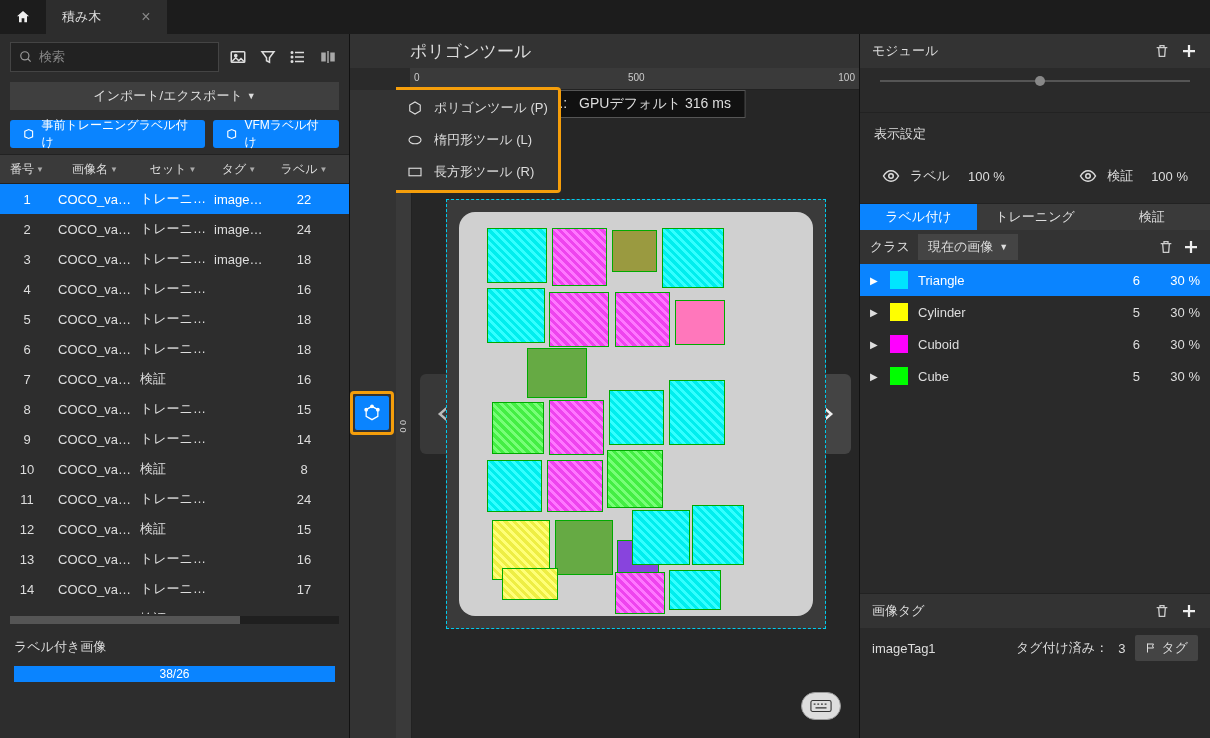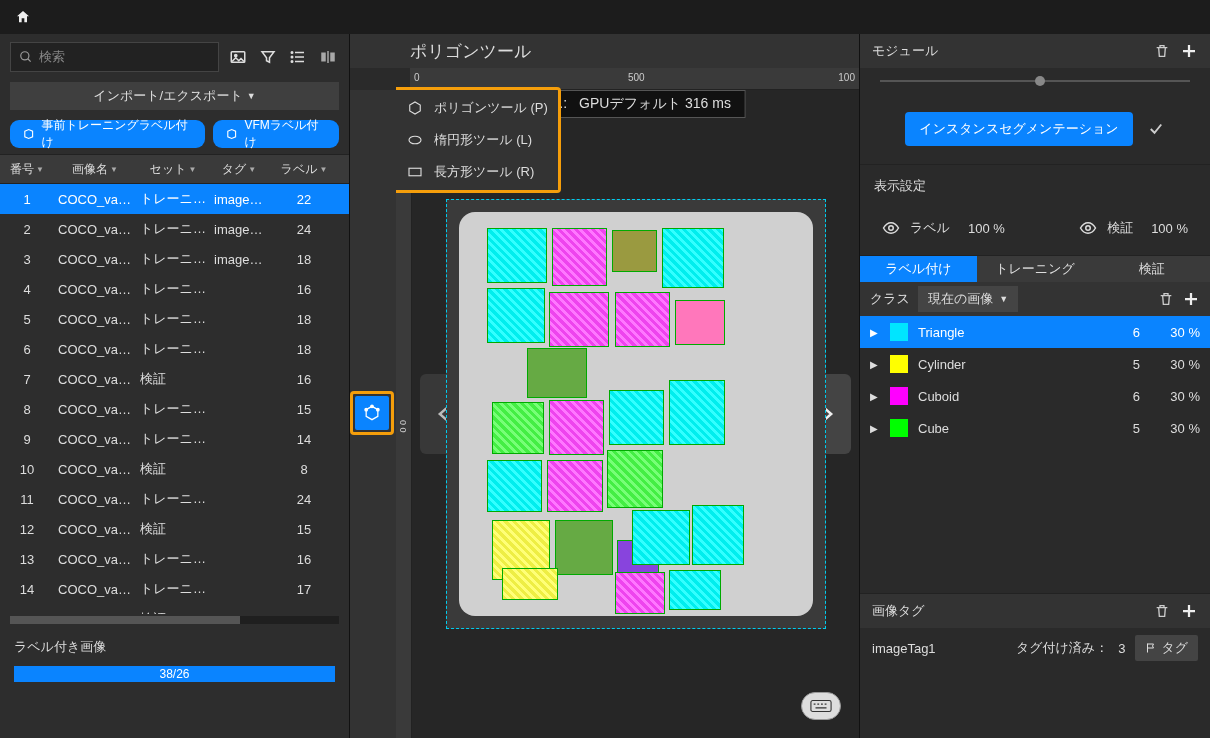--- a/index.html
+++ b/index.html
@@ -11,21 +11,21 @@
 .main { flex: 1; display: flex; overflow: hidden; }
 
 .left { width: 350px; background: #2d2d2d; display: flex; flex-direction: column; border-right: 1px solid #111; }
 .search-row { display: flex; align-items: center; padding: 8px 10px 6px; gap: 8px; }
 .searchbox { flex: 1; display: flex; align-items: center; background: #222; border: 1px solid #444; height: 30px; padding: 0 8px; gap: 6px; color: #888; }
 .icon-btns { display: flex; gap: 8px; color: #ddd; }
 .icon-btn { width: 22px; height: 22px; display: flex; align-items: center; justify-content: center; cursor: pointer; }
 .import-row { padding: 4px 10px; }
 .import-btn { width: 100%; height: 28px; background: #3f3f3f; display: flex; align-items: center; justify-content: center; gap: 4px; cursor: pointer; }
 .pill-row { padding: 6px 10px; display: flex; gap: 8px; }
-.pill { background: #0a84ff; color: #fff; border-radius: 9px; height: 28px; display: flex; align-items: center; padding: 0 12px; gap: 6px; font-size: 12px; cursor: pointer; }
+.pill { background: #0a84ff; color: #fff; border-radius: 3px; height: 28px; display: flex; align-items: center; padding: 0 12px; gap: 6px; font-size: 12px; cursor: pointer; }
 .table-head { display: flex; background: #3a3a3a; height: 30px; align-items: center; font-size: 12px; border-top: 1px solid #222; border-bottom: 1px solid #222; }
 .col { display: flex; align-items: center; justify-content: center; gap: 2px; position: relative; }
 .col .drop { font-size: 8px; color: #aaa; }
 .c-num { width: 54px; }
 .c-name { width: 82px; }
 .c-set { width: 74px; }
 .c-tag { width: 58px; }
 .c-label { width: 72px; }
 .tbody { overflow-y: auto; flex: 0 0 auto; height: 430px; position: relative; }
 .tbody::-webkit-scrollbar { width: 8px; }
@@ -107,20 +107,24 @@
 </style>
 </head>
 <body>
 
 <div class="titlebar">
   <div class="home">
     <svg width="16" height="16" viewBox="0 0 24 24" fill="#eee">
         <path d="M12 3l9 8h-3v9h-4v-6h-4v6H6v-9H3z"></path>
       </svg>
   </div>
+  <div class="tab">
+    <span>積み木</span>
+    <span class="close">×</span>
+  </div>
 </div>
 
 <div class="main">
 
   <div class="left">
     <div class="search-row">
       <div class="searchbox">
         <svg width="14" height="14" viewBox="0 0 24 24" fill="none" stroke="#999" stroke-width="2">
             <circle cx="10" cy="10" r="7"></circle>
             <path d="m20 20-5-5"></path>
@@ -457,30 +461,20 @@
             <svg width="18" height="18" viewBox="0 0 24 24" fill="none" stroke="#eee" stroke-width="3">
               <path d="M12 4v16M4 12h16"></path>
             </svg>
           </span>
       </div>
     </div>
     <div class="mod-track">
       <div class="track-line"></div>
       <div class="track-point" style="left:50%;"></div>
     </div>
-    <div class="mod-chip-row">
-      <div class="mod-chip">
-        <span>インスタンスセグメンテーション</span>
-      </div>
-      <span class="check">
-          <svg width="18" height="18" viewBox="0 0 24 24" fill="none" stroke="#ccc" stroke-width="2.5">
-            <path d="m5 12 5 5 9-11"></path>
-          </svg>
-        </span>
-    </div>
     <div class="disp-head">表示設定</div>
     <div class="disp-row">
       <div class="disp-item">
         <svg width="18" height="18" viewBox="0 0 24 24" fill="none" stroke="#ddd" stroke-width="2">
             <path d="M2 12s4-7 10-7 10 7 10 7-4 7-10 7S2 12 2 12z"></path>
             <circle cx="12" cy="12" r="3"></circle>
           </svg>
         <span>ラベル</span>
         <span style="margin-left:8px;">100 %</span>
       </div>

